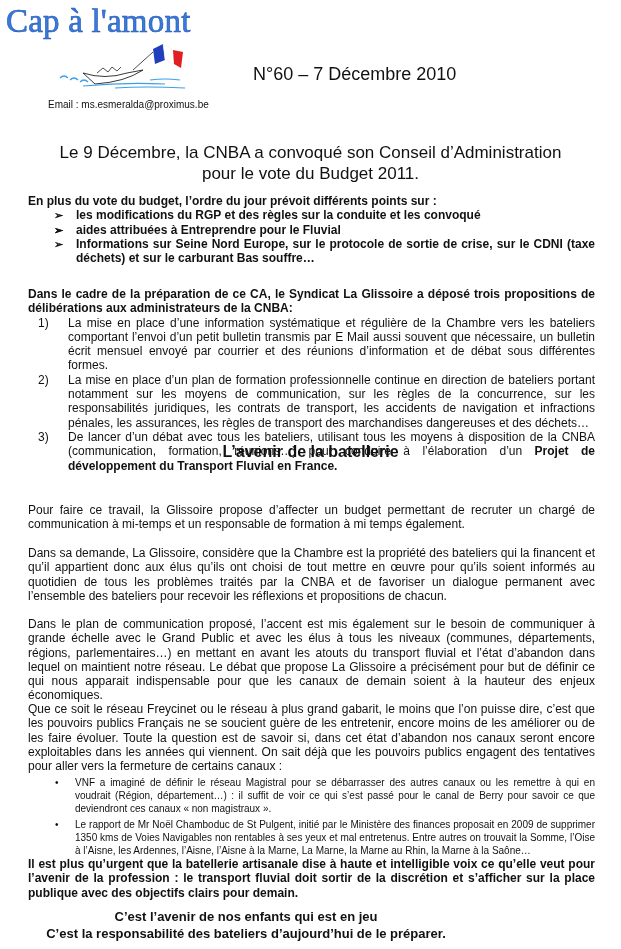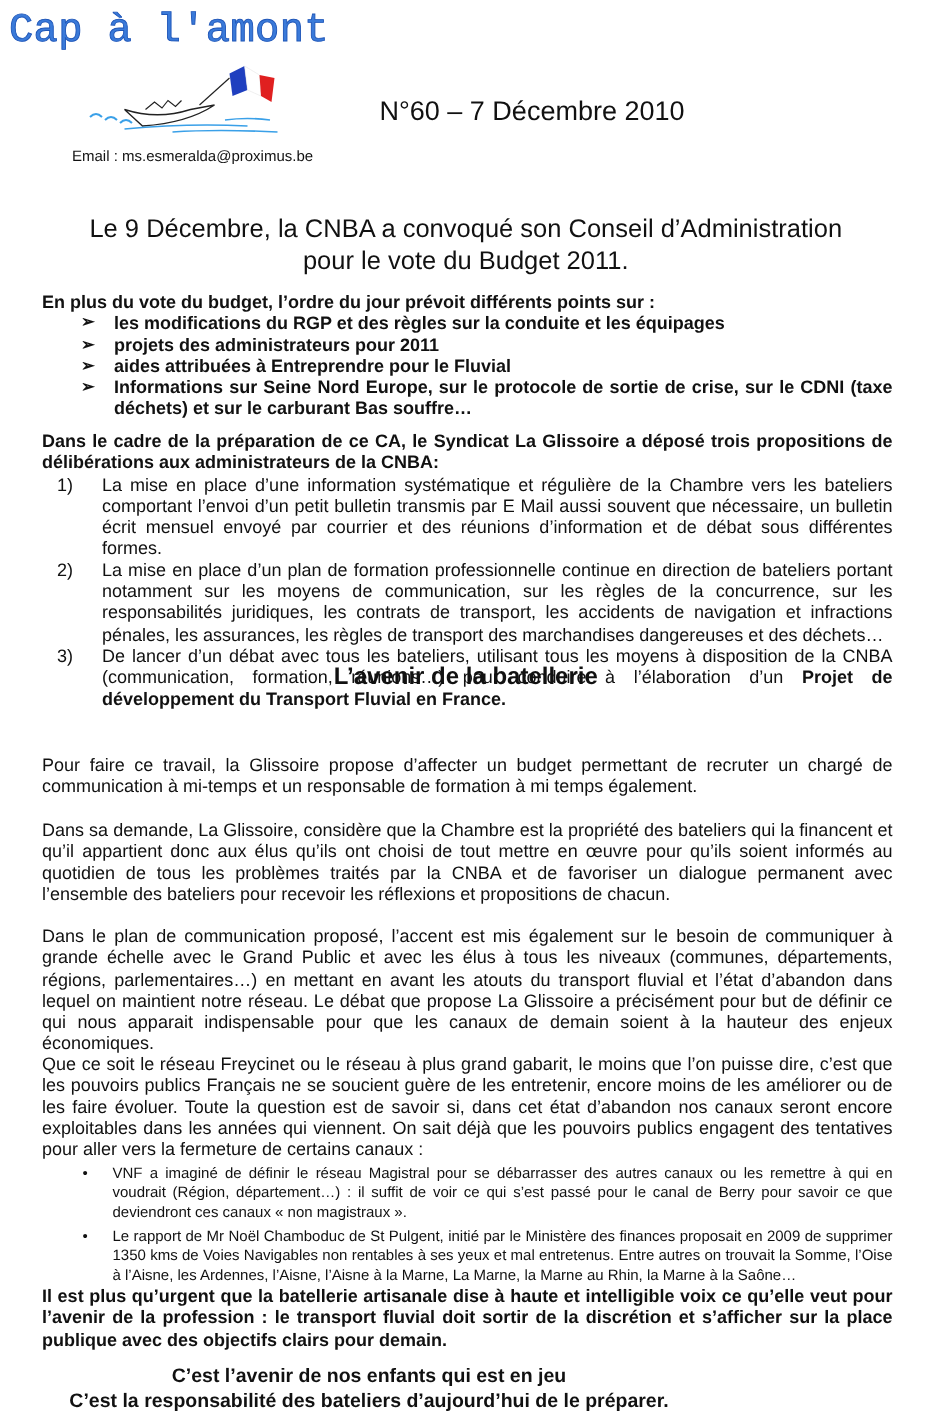--- a/index.html
+++ b/index.html
@@ -1,19 +1,19 @@
 <!DOCTYPE html>
 <html><head>
 <meta charset="utf-8">
 <style>
   html, body { margin:0; padding:0; background:#ffffff; }
   body { width:621px; height:949px; position:relative; overflow:hidden;
          font-family:"Liberation Sans", sans-serif; color:#111; }
-  .logo-title { position:absolute; left:6px; top:2px; font-size:27px; color:#3a7ad9;
-    font-family:Liberation Mono, monospace; letter-spacing:0.2px;
+  .logo-title { position:absolute; left:6px; top:2px; font-size:33px; color:#3a7ad9;
+    font-family:Liberation Serif, serif; letter-spacing:0.2px;
     -webkit-text-stroke:0.6px #1f56b8; line-height:38px; white-space:nowrap; }
   .logo-art { position:absolute; left:55px; top:40px; width:140px; height:56px; }
   .issue { position:absolute; left:253px; top:64px; font-size:18px; white-space:nowrap; }
   .email { position:absolute; left:48px; top:99px; font-size:10px; white-space:nowrap; }
   .headline { position:absolute; left:0; width:621px; top:142px; text-align:center;
     font-weight:normal; font-size:17px; line-height:21px; }
   .block { position:absolute; left:28px; width:567px; font-size:12px; line-height:14.3px; }
   .bold { font-weight:bold; }
   .just { text-align:justify; }
   ul.arrows { list-style:none; margin:0; padding:0 0 0 26px; }
@@ -54,22 +54,22 @@
 <div class="email">Email : ms.esmeralda@proximus.be</div>
 
 <div class="headline">
   <div>Le 9 Décembre, la CNBA a convoqué son Conseil d’Administration</div>
   <div>pour le vote du Budget 2011.</div>
 </div>
 
 <div class="block bold" style="top:194px;">
   <div>En plus du vote du budget,  l’ordre du jour prévoit différents points sur :</div>
   <ul class="arrows just">
-    <li><span class="ar">➢</span><span>les modifications du RGP et des règles sur la conduite et les équipages</span></li>
-    <li><span class="ar">➢</span><span>projets des administrateurs pour 2011</span></li>
+    <li><span class="ar">➢</span><span>les modifications du RGP et des règles sur la conduite et les convoqué</span></li>
+    <li><span class="ar">➢</span></li>
     <li><span class="ar">➢</span><span>aides attribuées à Entreprendre pour le Fluvial</span></li>
     <li><span class="ar">➢</span><span>Informations sur Seine Nord Europe, sur le protocole de sortie de crise, sur le CDNI (taxe déchets) et sur le carburant Bas souffre…</span></li>
   </ul>
 </div>
 
 <div class="block" style="top:287px;">
   <div class="bold just">Dans le cadre de la préparation de ce CA, le Syndicat La Glissoire a déposé trois propositions de délibérations aux administrateurs de la CNBA:</div>
   <ol class="nums">
     <li><span class="n">1)</span><span>La mise en place d’une information systématique et régulière de la Chambre vers les bateliers comportant l’envoi d’un petit bulletin transmis par E Mail aussi souvent que nécessaire, un bulletin écrit mensuel envoyé par courrier et des réunions d’information et de débat sous différentes formes.</span></li>
     <li><span class="n">2)</span><span>La mise en place d’un plan de formation professionnelle continue en direction de bateliers portant notamment sur les moyens de communication, sur les règles de la concurrence, sur les responsabilités juridiques, les contrats de transport, les accidents de navigation et infractions pénales, les assurances, les règles de transport des marchandises dangereuses et des déchets…</span></li>

